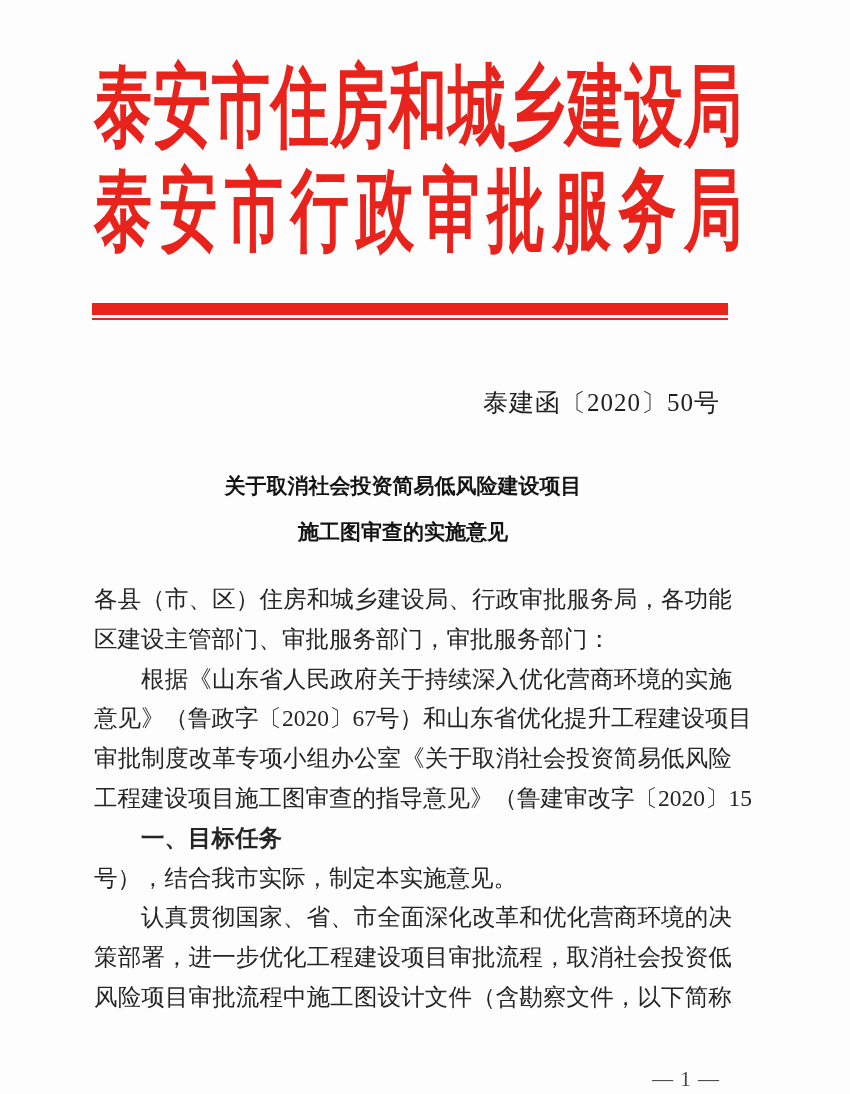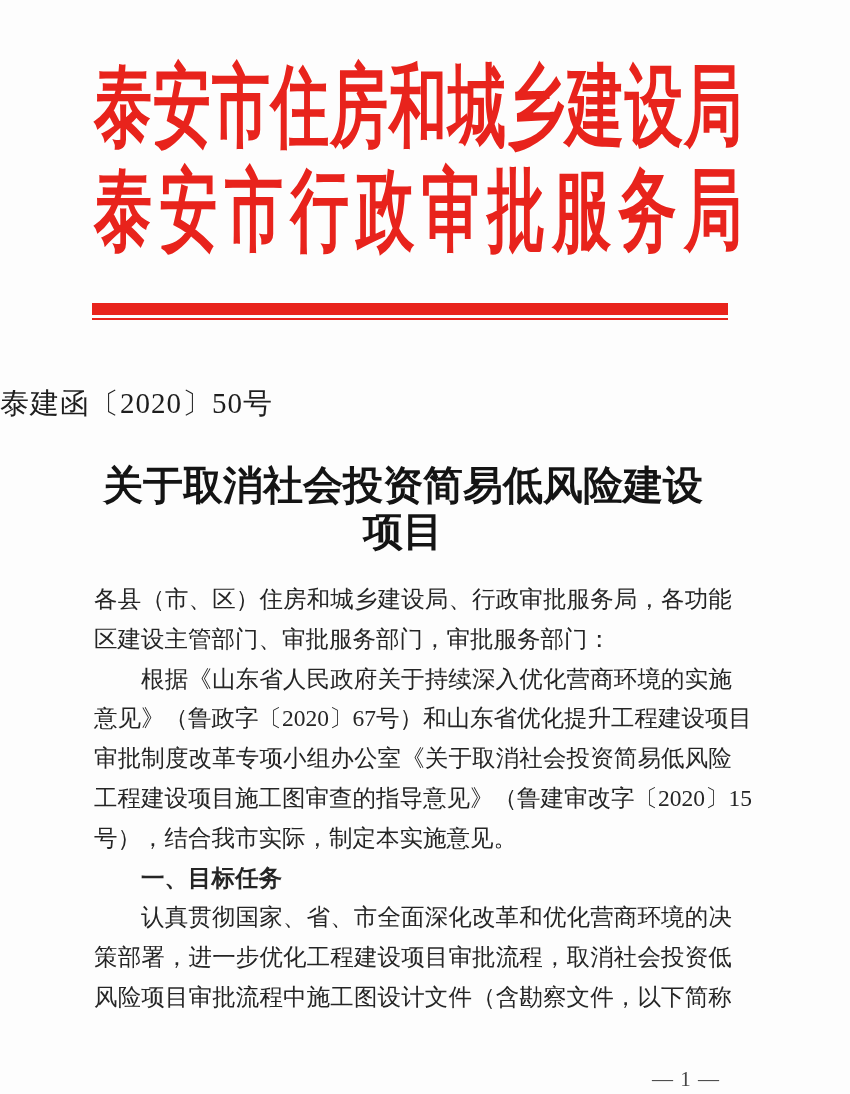--- a/index.html
+++ b/index.html
@@ -21,26 +21,27 @@
     transform: scale(1, 1.55); transform-origin: 50% 50%;
     white-space: nowrap;
   }
   
   .divider { margin: 39px 0 0 92px; width: 636px; }
   .divider .bar { height: 12px; background: var(--red); }
   .divider .thin { height: 2px; background: var(--red); margin-top: 3px; }
   
   .docno {
     margin-top: 66px; padding-right: 130px;
-    font-size: 29px; line-height: 34px; letter-spacing: 1px;
+    text-align: right;
+    font-size: 25px; line-height: 34px; letter-spacing: 1px;
     color: #1e1e1e;
   }
   
   .title { margin: 43px 0 0 84px; width: 638px; text-align: center; color: #141414; }
-  .title-line { font-size: 40px; line-height: 46px; font-weight: bold; }
+  .title-line { font-size: 21px; line-height: 46px; font-weight: bold; }
   
   .body { margin: 25px 0 0 94px; width: 638px; color: var(--ink); }
   .bline { font-size: 23.5px; height: 39.8px; line-height: 39.8px; white-space: nowrap; }
   .bline.stretch { display: flex; justify-content: space-between; align-items: center; }
   .bline.indent { padding-left: 47px; }
   .bline.bold { font-weight: bold; font-family: "Liberation Sans", "DejaVu Sans", sans-serif; }
   
   .footer { margin-top: 46px; padding-right: 130px; text-align: right; }
   .pageno { font-size: 21px; line-height: 30px; color: #454545; letter-spacing: 1px; }
 </style>
@@ -79,20 +80,21 @@
 
   <div class="divider">
     <div class="bar"></div>
     <div class="thin"></div>
   </div>
 
   <div class="docno">泰建函〔2020〕50号</div>
 
   <div class="title">
     <div class="title-line">关于取消社会投资简易低风险建设项目</div>
+    <div class="title-line">施工图审查的实施意见</div>
   </div>
 
   <div class="body">
 
       <div class="bline stretch">
         <span>各</span>
         <span>县</span>
         <span>（</span>
         <span>市</span>
         <span>、</span>
@@ -241,23 +243,23 @@
         <span>〔</span>
         <span>2</span>
         <span>0</span>
         <span>2</span>
         <span>0</span>
         <span>〕</span>
         <span>1</span>
         <span>5</span>
       </div>
 
+      <div class="bline indent bold">一、目标任务</div>
+
       <div class="bline">号），结合我市实际，制定本实施意见。</div>
-
-      <div class="bline indent bold">一、目标任务</div>
 
       <div class="bline indent stretch">
         <span>认</span>
         <span>真</span>
         <span>贯</span>
         <span>彻</span>
         <span>国</span>
         <span>家</span>
         <span>、</span>
         <span>省</span>

